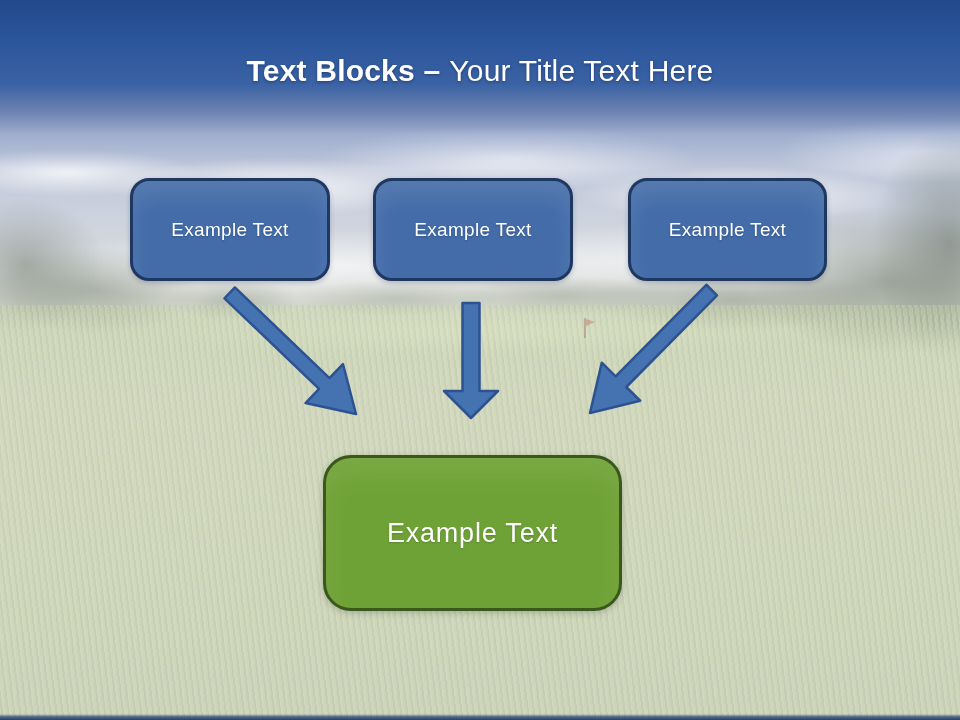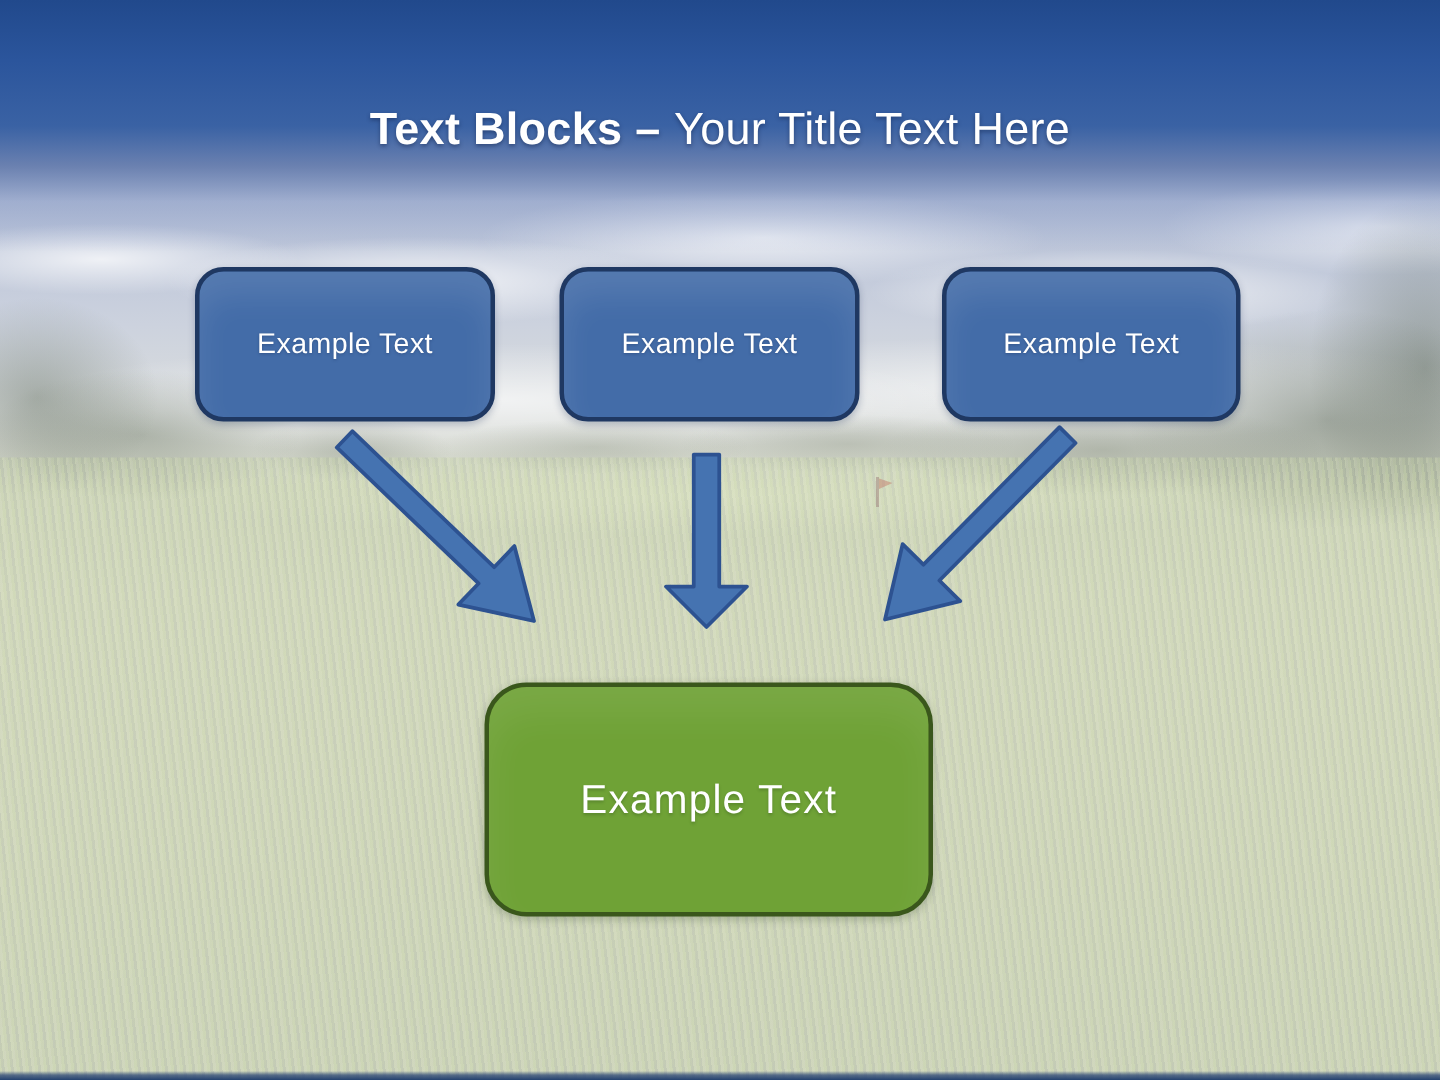--- a/index.html
+++ b/index.html
@@ -64,21 +64,21 @@
   
   .header{
     position:absolute;top:0;left:0;right:0;height:168px;z-index:2;
     background:linear-gradient(180deg,
       var(--header-top) 0%, #2b559c 24%, var(--header-mid) 50%,
       rgba(88,113,166,.78) 66%, rgba(129,149,196,.4) 80%,
       rgba(162,180,214,0) 100%);
     text-align:center;
   }
   .title{
-    margin:16px;padding-top:54px;font-size:30px;line-height:1.15;
+    margin:0;padding-top:54px;font-size:30px;line-height:1.15;
     color:var(--text-white);letter-spacing:.2px;
     text-shadow:0 1px 3px rgba(10,25,60,.45);
   }
   .title .t-bold{font-weight:700;}
   .title .t-rest{font-weight:400;margin-left:9px;}
   
   .arrows{position:absolute;inset:0;z-index:3;}
   .arrows polygon{
     fill:var(--arrow-fill);stroke:var(--arrow-border);
     stroke-width:2.5;stroke-linejoin:round;

